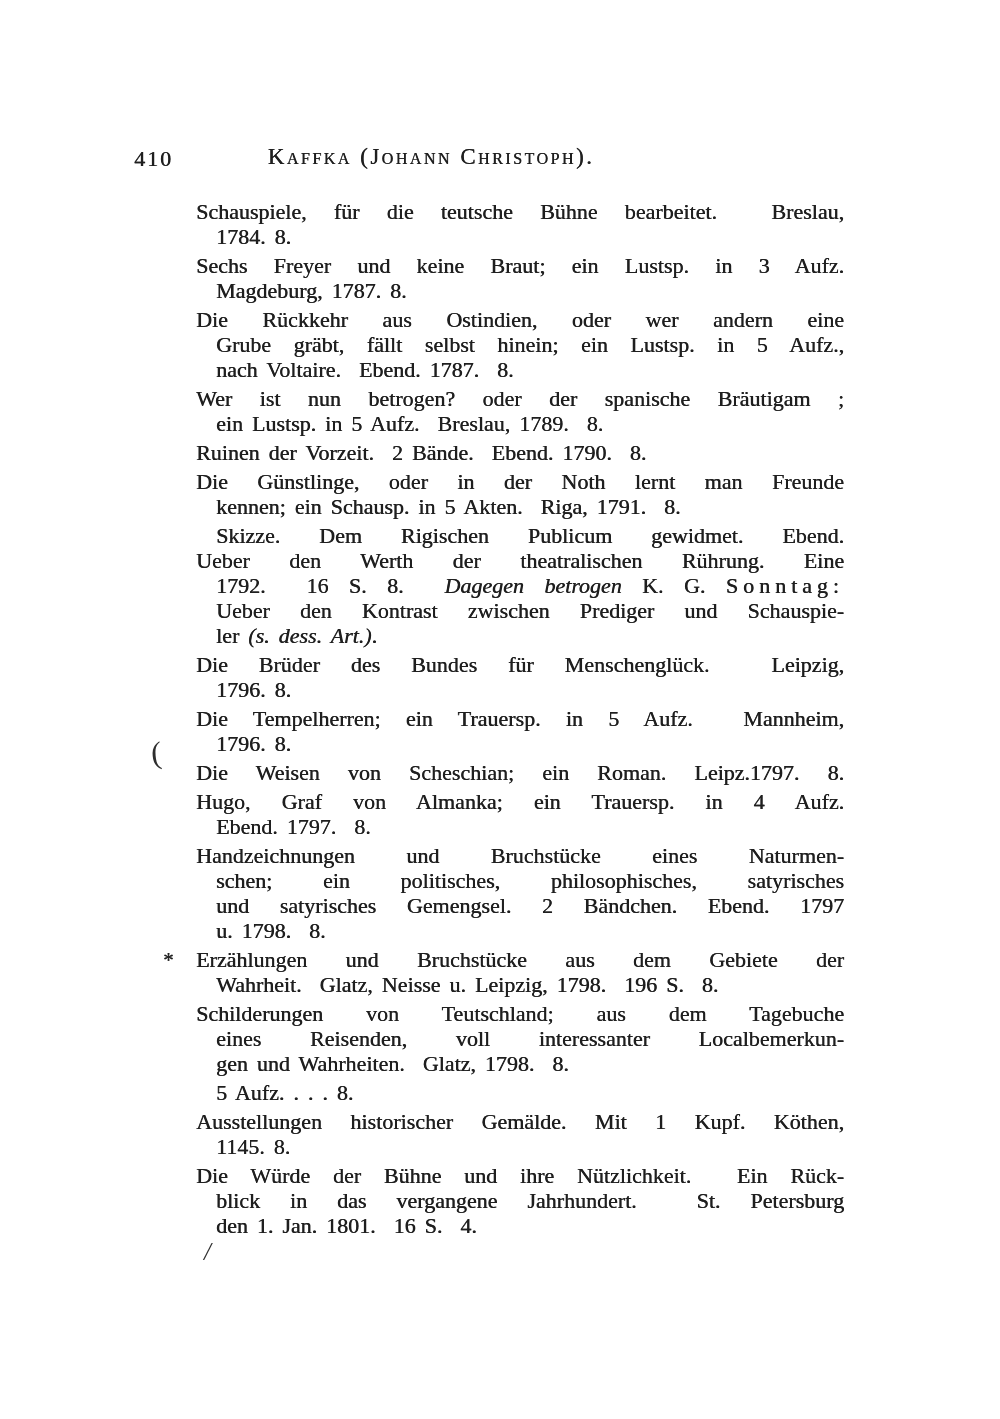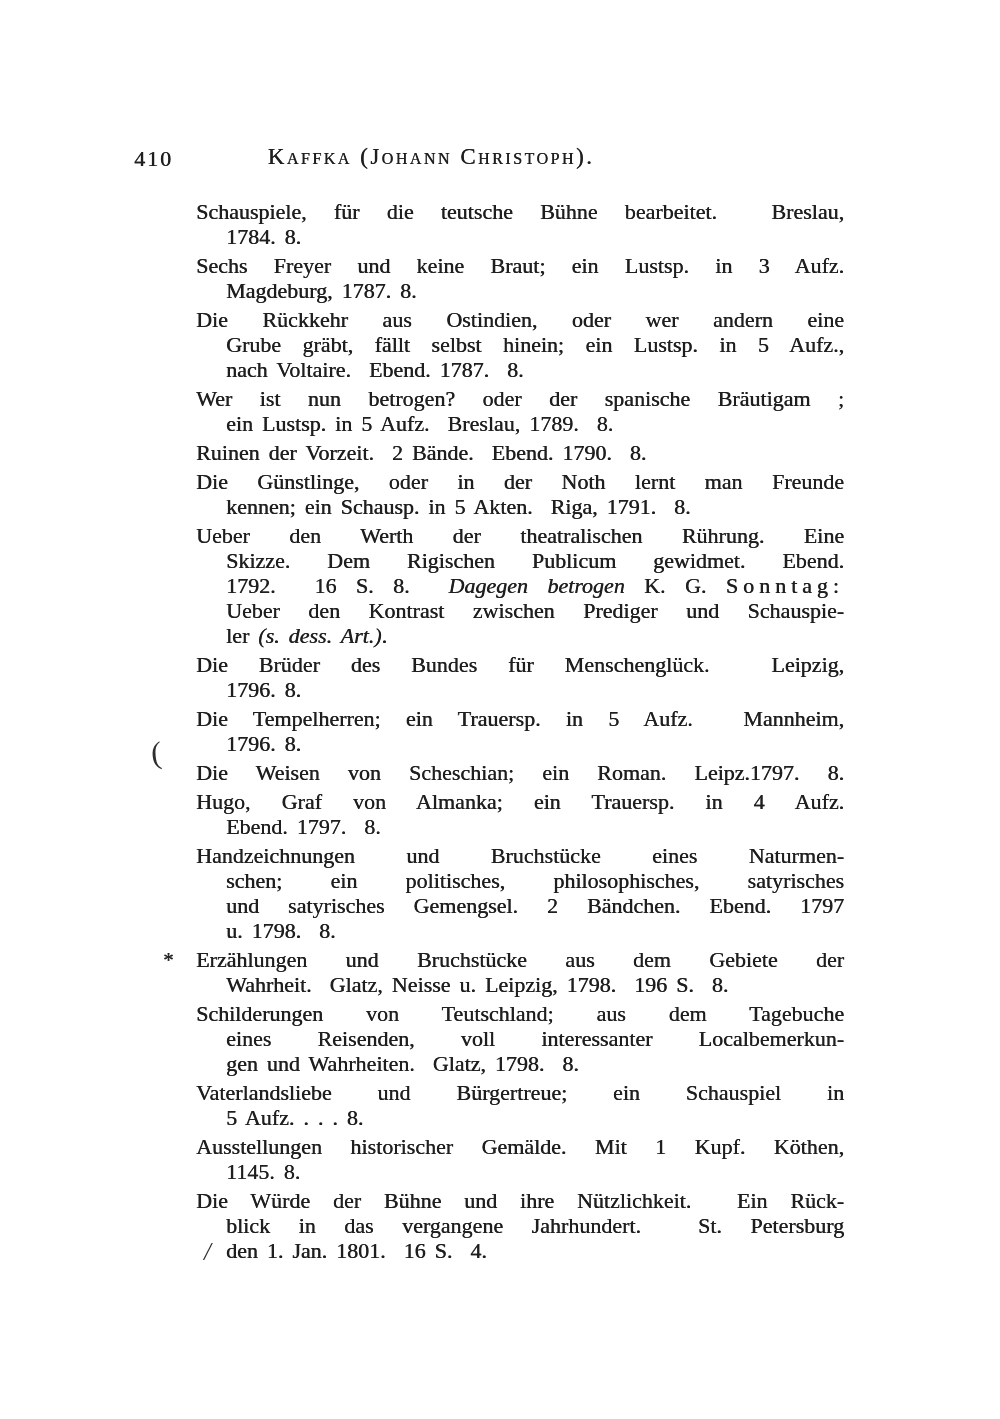--- a/index.html
+++ b/index.html
@@ -37,21 +37,21 @@
     width: 648px;
     font-size: 22px;
   }
   .entry { position: relative; margin-bottom: 4px; }
   .line {
     line-height: 25px;
     text-align: justify;
     text-align-last: justify;
     word-spacing: 1px;
   }
-  .line.cont { margin-left: 30px; }
+  .line.cont { margin-left: 20px; }
   .line.natural { text-align-last: left; word-spacing: 3.5px; }
   .it  { font-style: italic; }
   .lsp { letter-spacing: 5px; }
   .marker {
     position: absolute;
     left: -33px;
     top: 1px;
     font-size: 21px;
   }
   .artifact { position: absolute; color: #2e2e2e; text-shadow: none; }
@@ -95,22 +95,22 @@
         <div class="line cont natural"><span>ein Lustsp. in 5 Aufz.&nbsp; Breslau, 1789.&nbsp; 8.</span></div>
       </div>
       <div class="entry">
         <div class="line natural"><span>Ruinen der Vorzeit.&nbsp; 2 Bände.&nbsp; Ebend. 1790.&nbsp; 8.</span></div>
       </div>
       <div class="entry">
         <div class="line"><span>Die Günstlinge, oder in der Noth lernt man Freunde</span></div>
         <div class="line cont natural"><span>kennen; ein Schausp. in 5 Akten.&nbsp; Riga, 1791.&nbsp; 8.</span></div>
       </div>
       <div class="entry">
+        <div class="line cont"><span>Skizze. Dem Rigischen Publicum gewidmet. Ebend.</span></div>
         <div class="line"><span>Ueber den Werth der theatralischen Rührung. Eine</span></div>
-        <div class="line cont"><span>Skizze. Dem Rigischen Publicum gewidmet. Ebend.</span></div>
         <div class="line cont"><span>1792. &nbsp;16 S. 8. &nbsp;</span><span class="it">Dagegen betrogen</span><span> K. G. </span><span class="lsp">Sonntag:</span></div>
         <div class="line cont"><span>Ueber den Kontrast zwischen Prediger und Schauspie-</span></div>
         <div class="line cont natural"><span>ler </span><span class="it">(s. dess. Art.)</span><span>.</span></div>
       </div>
       <div class="entry">
         <div class="line"><span>Die Brüder des Bundes für Menschenglück.&nbsp; Leipzig,</span></div>
         <div class="line cont natural"><span>1796. 8.</span></div>
       </div>
       <div class="entry">
         <div class="line"><span>Die Tempelherren; ein Trauersp. in 5 Aufz.&nbsp; Mannheim,</span></div>
@@ -133,21 +133,20 @@
         <span class="marker">*</span>
         <div class="line"><span>Erzählungen und Bruchstücke aus dem Gebiete der</span></div>
         <div class="line cont natural"><span>Wahrheit.&nbsp; Glatz, Neisse u. Leipzig, 1798.&nbsp; 196 S.&nbsp; 8.</span></div>
       </div>
       <div class="entry">
         <div class="line"><span>Schilderungen von Teutschland; aus dem Tagebuche</span></div>
         <div class="line cont"><span>eines Reisenden, voll interessanter Localbemerkun-</span></div>
         <div class="line cont natural"><span>gen und Wahrheiten.&nbsp; Glatz, 1798.&nbsp; 8.</span></div>
       </div>
       <div class="entry">
-        <div class="line"><span>Vaterlandsliebe und Bürgertreue; ein Schauspiel in</span></div>
         <div class="line cont natural"><span>5 Aufz. . . . 8.</span></div>
       </div>
       <div class="entry">
         <div class="line"><span>Ausstellungen historischer Gemälde. Mit 1 Kupf. Köthen,</span></div>
         <div class="line cont natural"><span>1145. 8.</span></div>
       </div>
       <div class="entry">
         <div class="line"><span>Die Würde der Bühne und ihre Nützlichkeit.&nbsp; Ein Rück-</span></div>
         <div class="line cont"><span>blick in das vergangene Jahrhundert.&nbsp; St. Petersburg</span></div>
         <div class="line cont natural"><span>den 1. Jan. 1801.&nbsp; 16 S.&nbsp; 4.</span></div>

